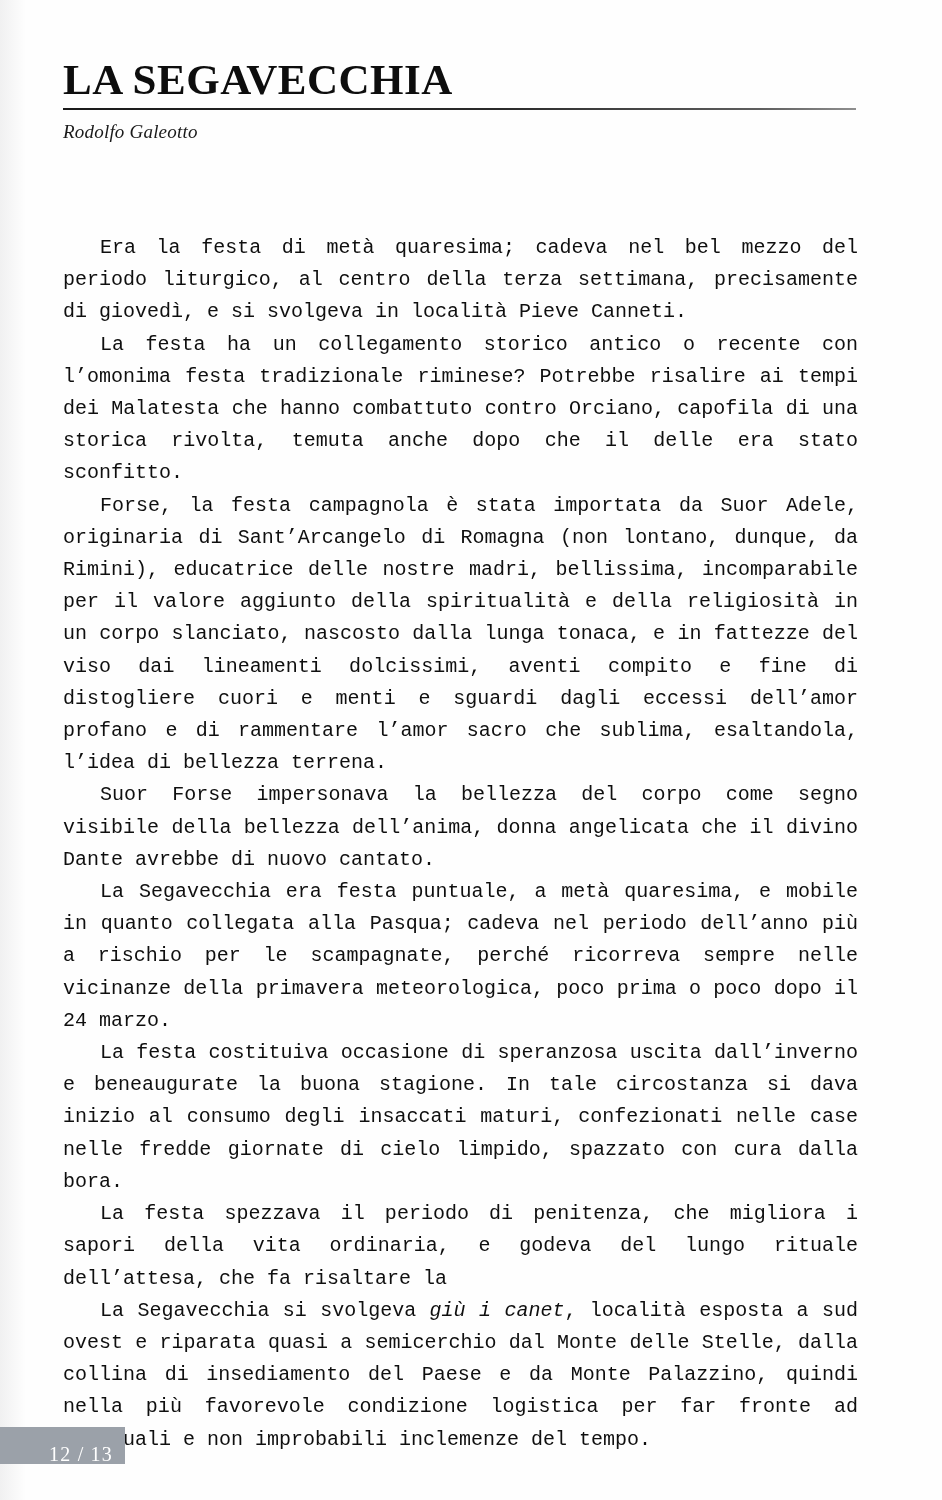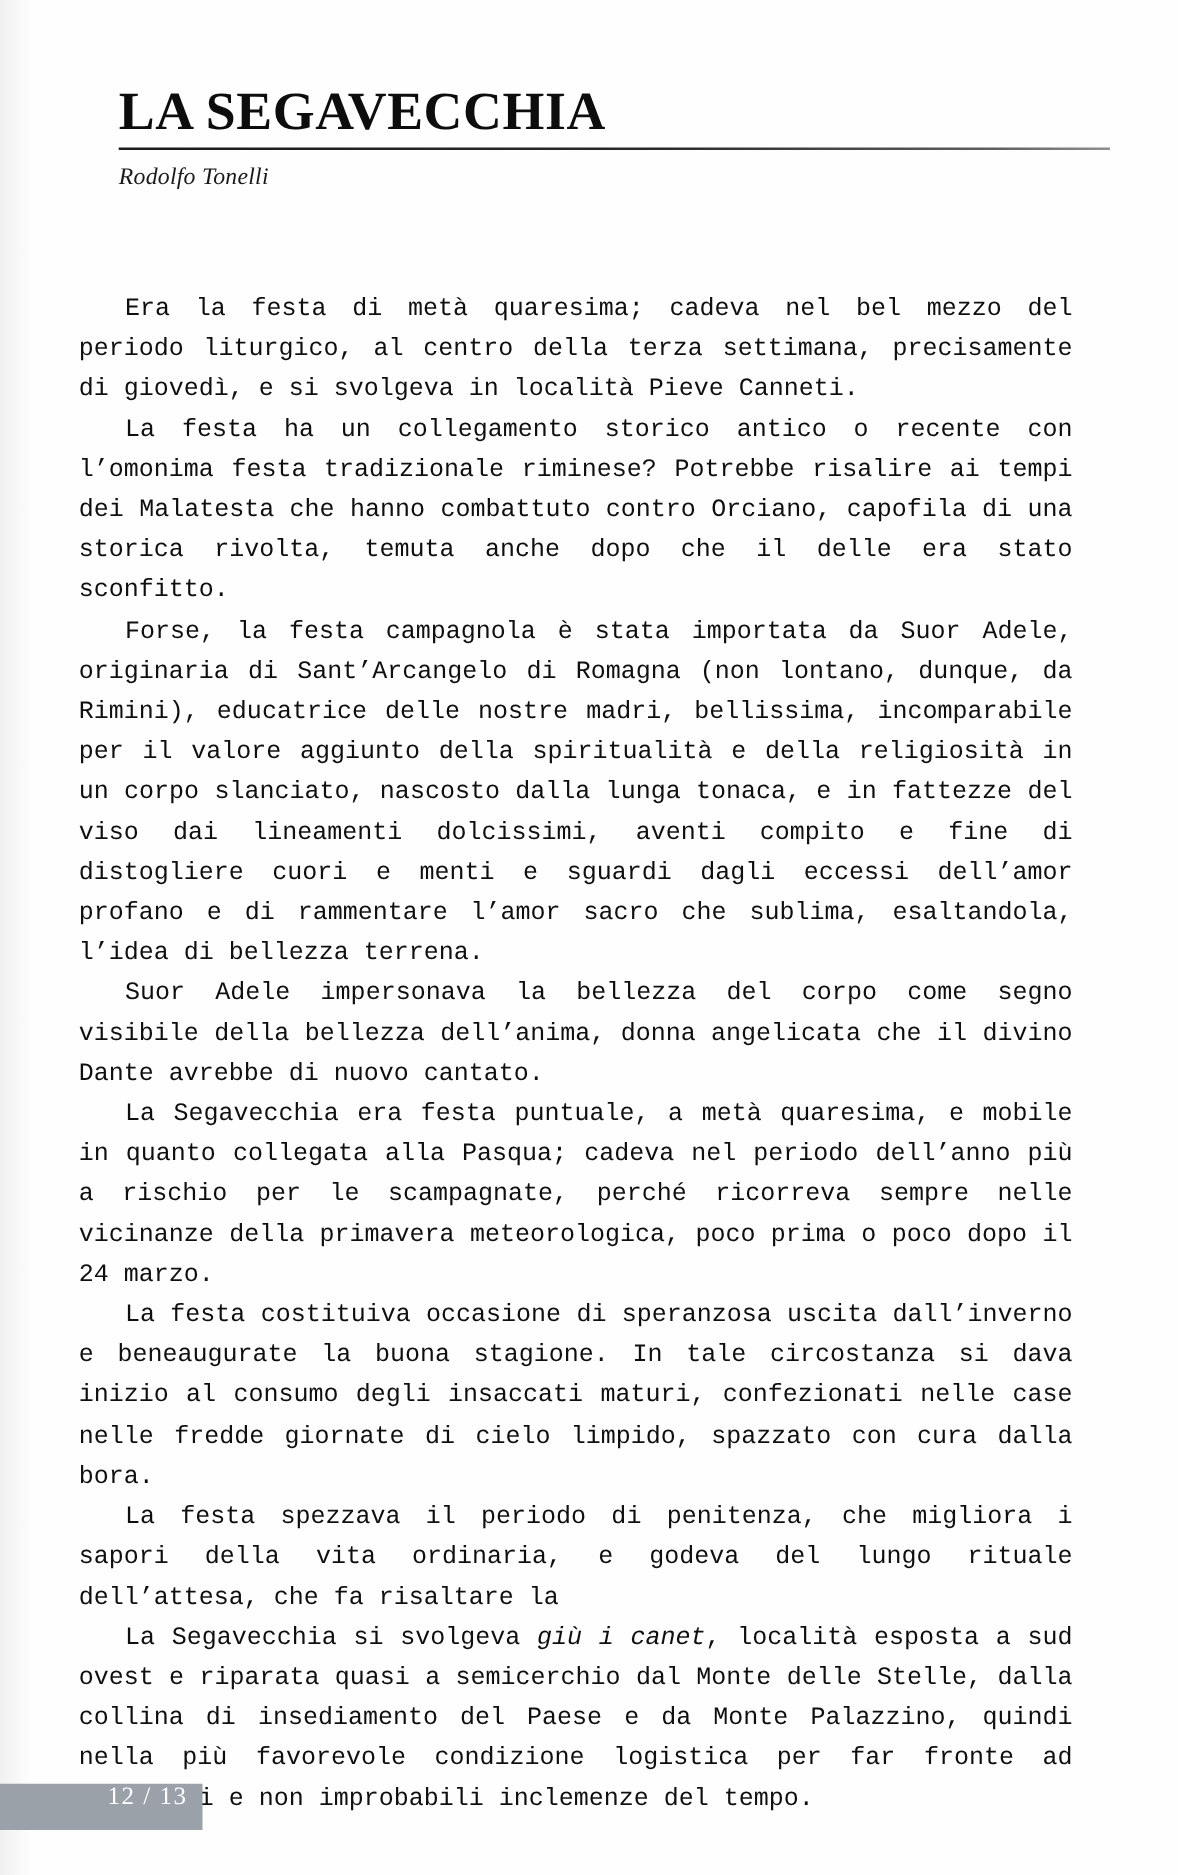--- a/index.html
+++ b/index.html
@@ -27,23 +27,22 @@
     position: absolute;
     left: 0; top: 0;
     width: 26px; height: 1500px;
     background: linear-gradient(to right, rgba(120,120,125,0.10), rgba(255,255,255,0));
     pointer-events: none;
   }
 
   .header {
     position: absolute;
     left: 63px;
-    top: 68px;
+    top: 58px;
     width: 795px;
-    margin-left: 32px;
   }
 
   .article-title {
     font-size: 43px;
     font-weight: bold;
     letter-spacing: 0.5px;
     line-height: 1.02;
     color: #0d0d0d;
     margin: 0;
     white-space: nowrap;
@@ -85,25 +84,25 @@
   }
 
   .body-text p em {
     font-style: italic;
   }
 
   .folio {
     position: absolute;
     left: 0;
     top: 1427px;
-    width: 162px;
+    width: 125px;
     height: 37px;
     background: #9ba1a9;
     display: flex;
-    align-items: flex-start;
+    align-items: flex-end;
     justify-content: flex-end;
     box-sizing: border-box;
     padding-right: 12px;
   }
 
   .folio-label {
     color: #ffffff;
     font-size: 20px;
     letter-spacing: 1.2px;
     line-height: 1;
@@ -112,28 +111,28 @@
 </head>
 <body>
 
 <div class="page">
 
   <div class="gutter-shadow"></div>
 
   <div class="header">
     <h1 class="article-title">LA SEGAVECCHIA</h1>
     <div class="title-rule"></div>
-    <div class="byline">Rodolfo Tonelli</div>
+    <div class="byline">Rodolfo Galeotto</div>
   </div>
 
   <div class="body-text">
     <p>Era la festa di metà quaresima; cadeva nel bel mezzo del periodo liturgico, al centro della terza settimana, precisamente di giovedì, e si svolgeva in località Pieve Canneti.</p>
     <p>La festa ha un collegamento storico antico o recente con l’omonima festa tradizionale riminese? Potrebbe risalire ai tempi dei Malatesta che hanno combattuto contro Orciano, capofila di una storica rivolta, temuta anche dopo che il delle era stato sconfitto.</p>
     <p>Forse, la festa campagnola è stata importata da Suor Adele, originaria di Sant’Arcangelo di Romagna (non lontano, dunque, da Rimini), educatrice delle nostre madri, bellissima, incomparabile per il valore aggiunto della spiritualità e della religiosità in un corpo slanciato, nascosto dalla lunga tonaca, e in fattezze del viso dai lineamenti dolcissimi, aventi compito e fine di distogliere cuori e menti e sguardi dagli eccessi dell’amor profano e di rammentare l’amor sacro che sublima, esaltandola, l’idea di bellezza terrena.</p>
-    <p>Suor Adele impersonava la bellezza del corpo come segno visibile della bellezza dell’anima, donna angelicata che il divino Dante avrebbe di nuovo cantato.</p>
+    <p>Suor Forse impersonava la bellezza del corpo come segno visibile della bellezza dell’anima, donna angelicata che il divino Dante avrebbe di nuovo cantato.</p>
     <p>La Segavecchia era festa puntuale, a metà quaresima, e mobile in quanto collegata alla Pasqua; cadeva nel periodo dell’anno più a rischio per le scampagnate, perché ricorreva sempre nelle vicinanze della primavera meteorologica, poco prima o poco dopo il 24 marzo.</p>
     <p>La festa costituiva occasione di speranzosa uscita dall’inverno e beneaugurate la buona stagione. In tale circostanza si dava inizio al consumo degli insaccati maturi, confezionati nelle case nelle fredde giornate di cielo limpido, spazzato con cura dalla bora.</p>
     <p>La festa spezzava il periodo di penitenza, che migliora i sapori della vita ordinaria, e godeva del lungo rituale dell’attesa, che fa risaltare la</p>
     <p>
       <span>La Segavecchia si svolgeva </span><em>giù i canet</em><span>, località esposta a sud ovest e riparata quasi a semicerchio dal Monte delle Stelle, dalla collina di insediamento del Paese e da Monte Palazzino, quindi nella più favorevole condizione logistica per far fronte ad eventuali e non improbabili inclemenze del tempo.</span>
     </p>
   </div>
 
   <div class="folio">
     <span class="folio-label">12 / 13</span>

